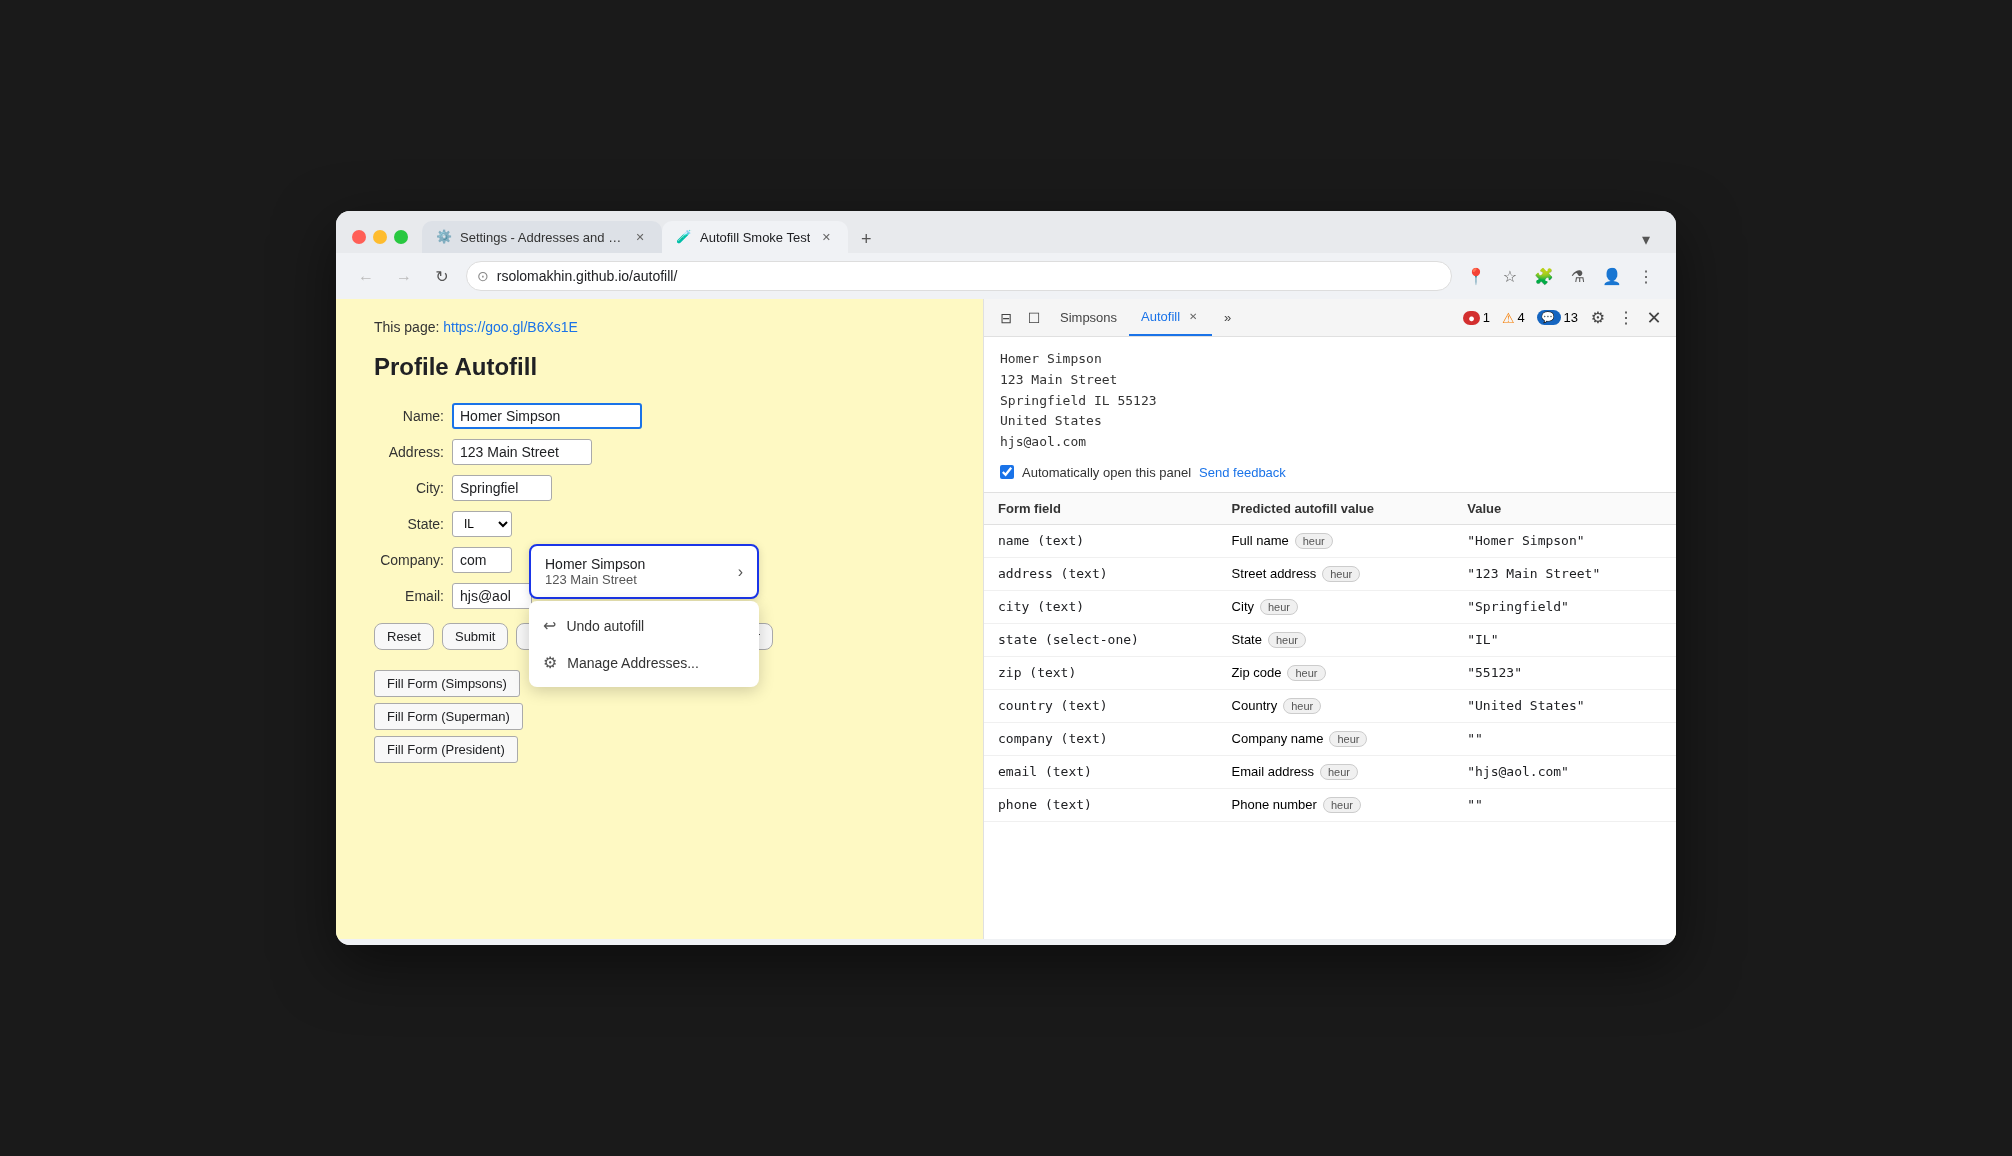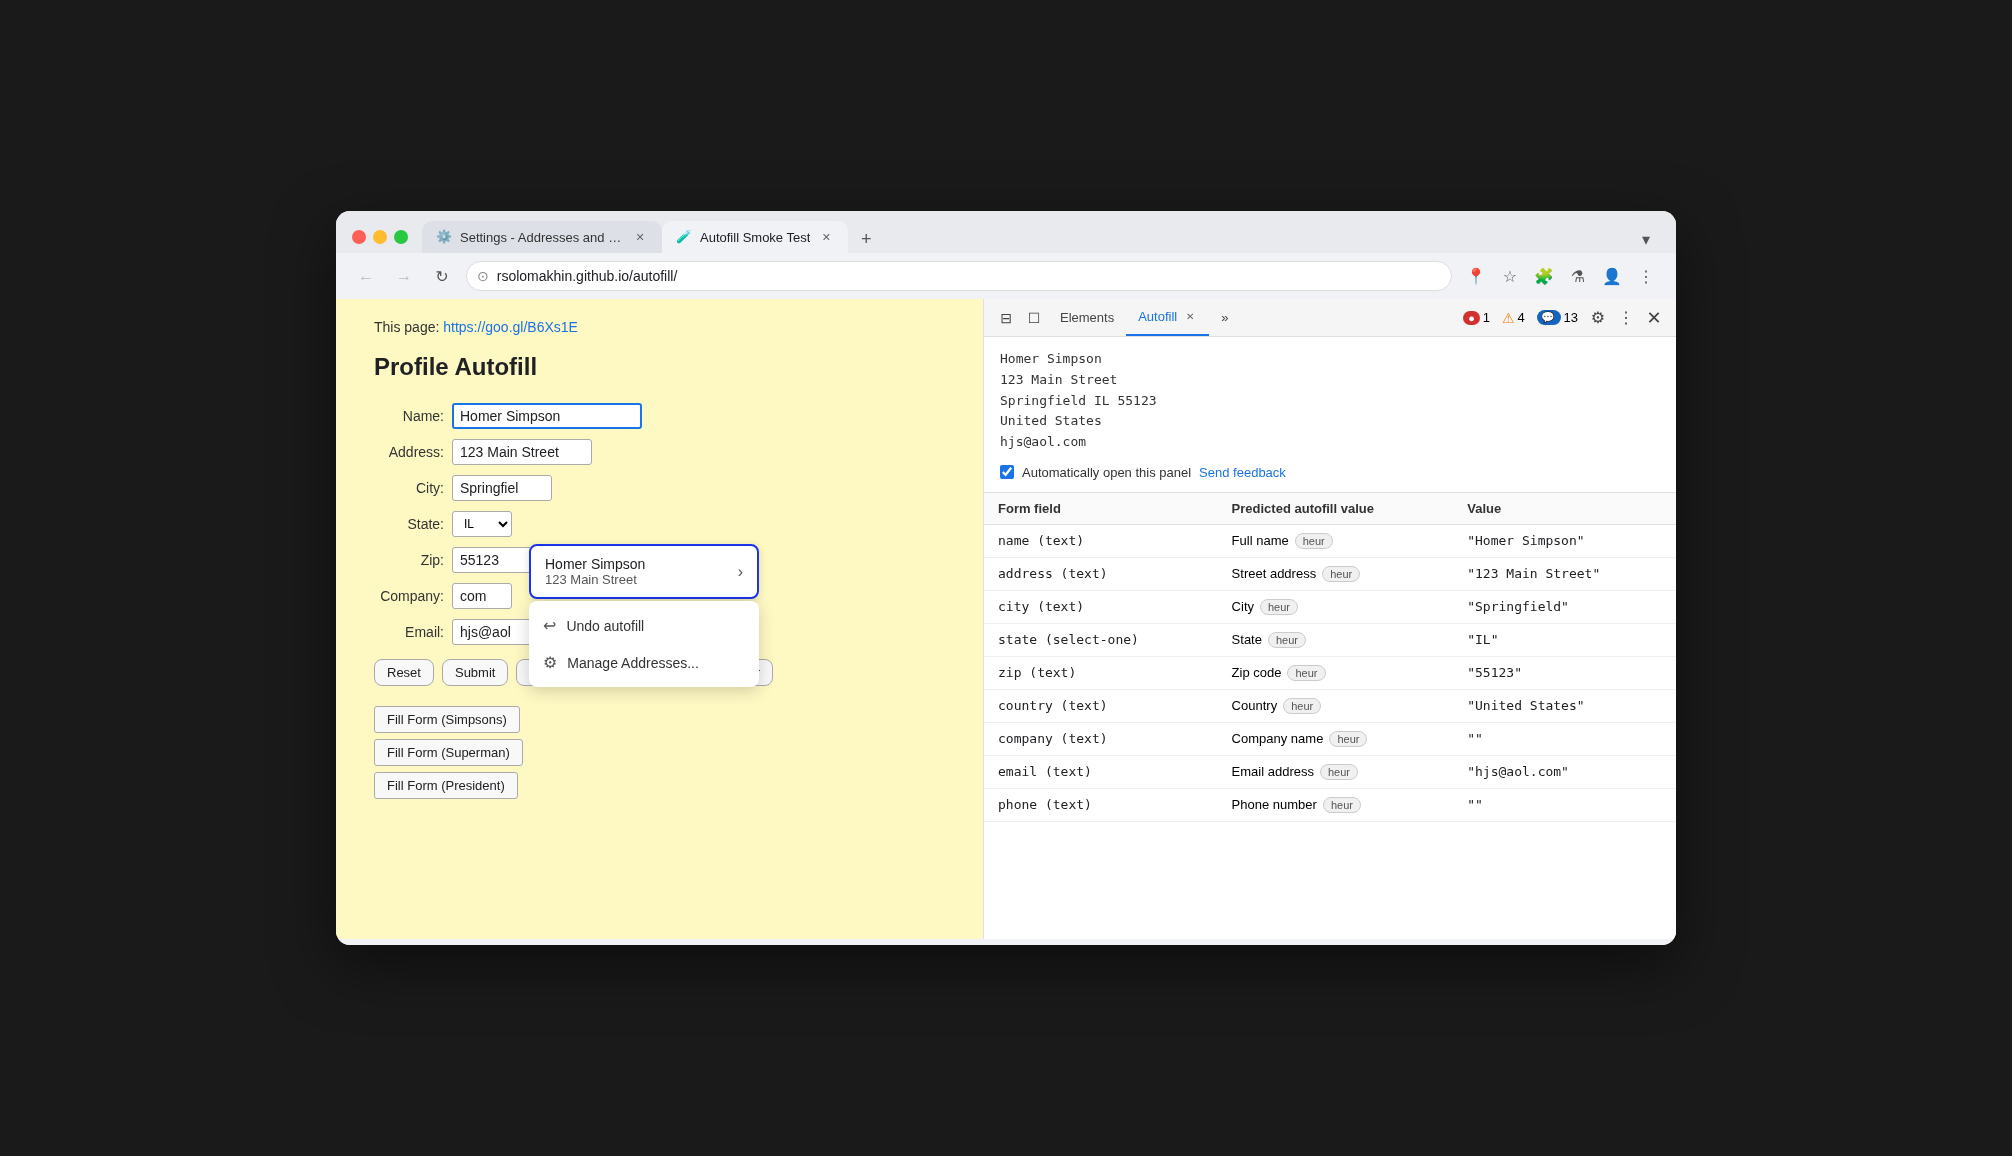--- a/index.html
+++ b/index.html
@@ -628,24 +628,20 @@
           <input class="form-input partial" value="Springfiel" readonly="" style="width: 100px;">
         </div>
 
         <div class="form-row">
           <span class="form-label">State:</span>
           <select class="state-select">
             <option>IL</option>
           </select>
         </div>
 
-        <div class="form-row">
-          <span class="form-label">Zip:</span>
-          <input class="form-input" value="55123" readonly="" style="width: 80px;">
-        </div>
 
 
         <div class="form-row">
           <span class="form-label">Company:</span>
           <input class="form-input partial" value="com" readonly="" style="width: 60px;">
         </div>
 
         <div class="form-row">
           <span class="form-label">Email:</span>
           <input class="form-input partial" value="hjs@aol" readonly="" style="width: 80px;">
@@ -689,21 +685,21 @@
     </div>
 
     <div class="devtools-panel">
 
       <div class="devtools-toolbar">
         <div class="devtools-icon-btn">⊟</div>
         <div class="devtools-icon-btn">☐</div>
 
         <div class="devtools-tabs">
           <div class="devtools-tab">
-            <span>Elements</span>
+            <span>Simpsons</span>
           </div>
           <div class="devtools-tab active">
             <span>Autofill</span>
             <span class="tab-close-small">✕</span>
           </div>
           <div class="devtools-tab">
             <span>»</span>
           </div>
         </div>
 

